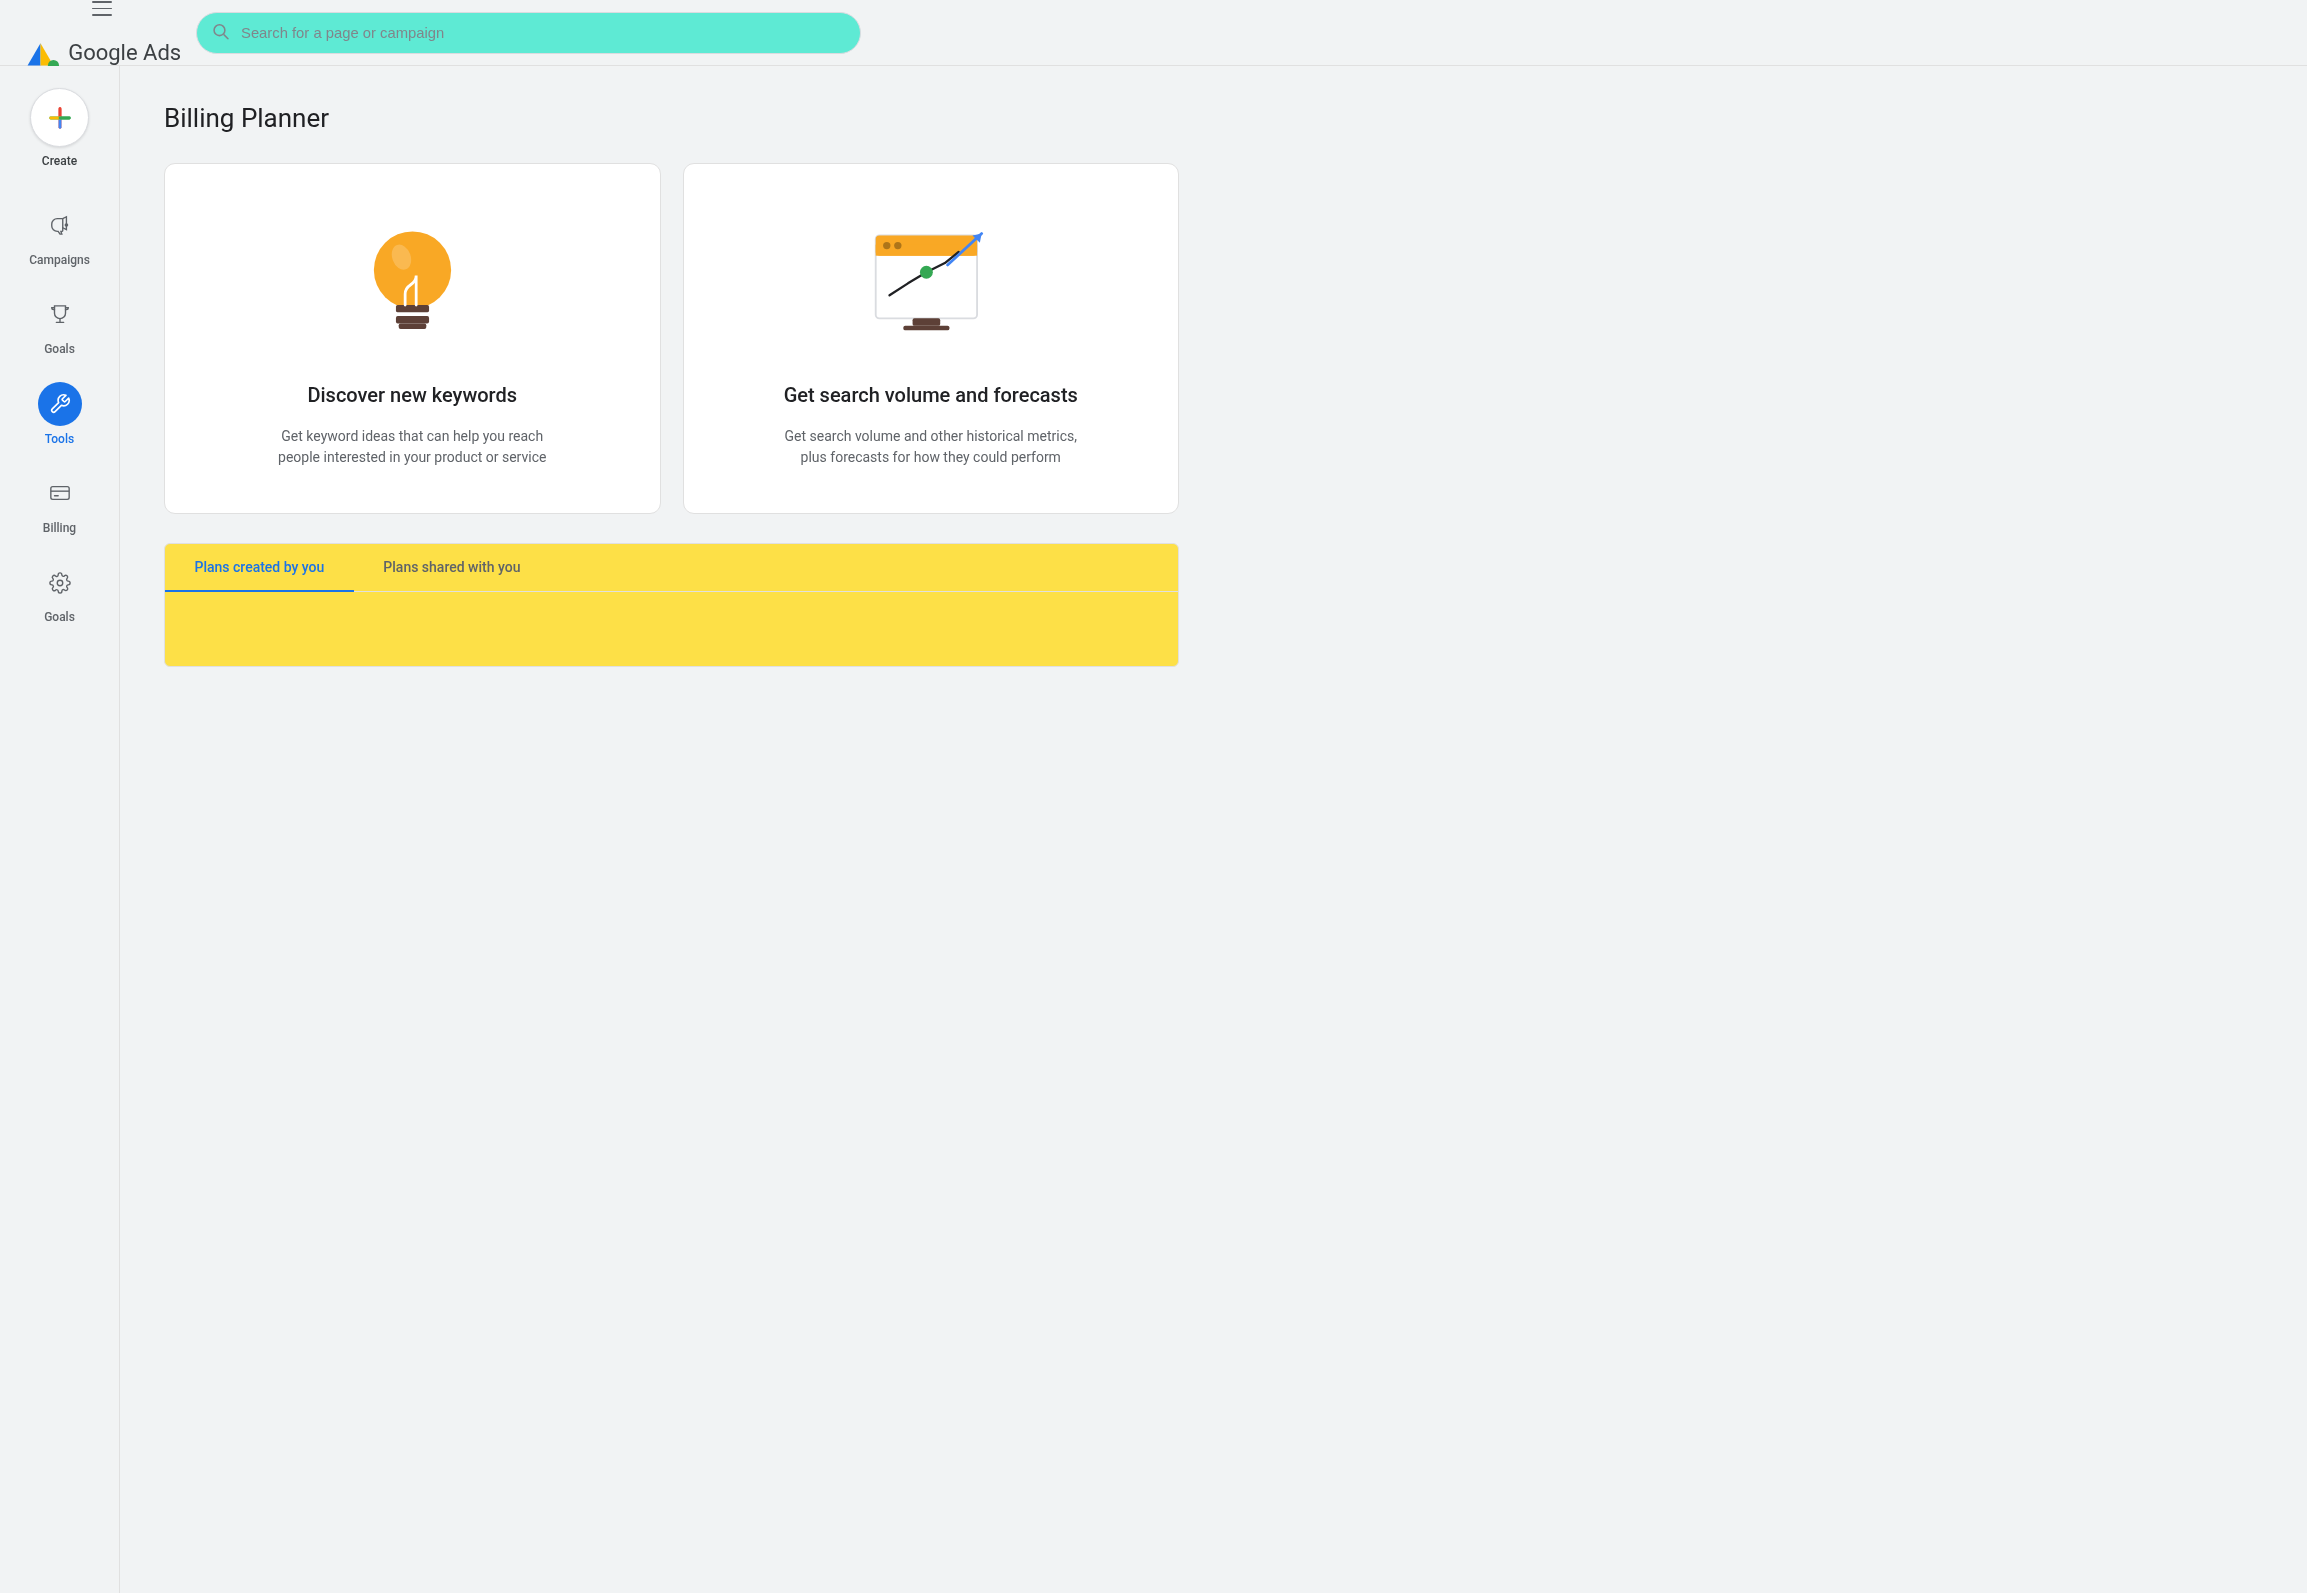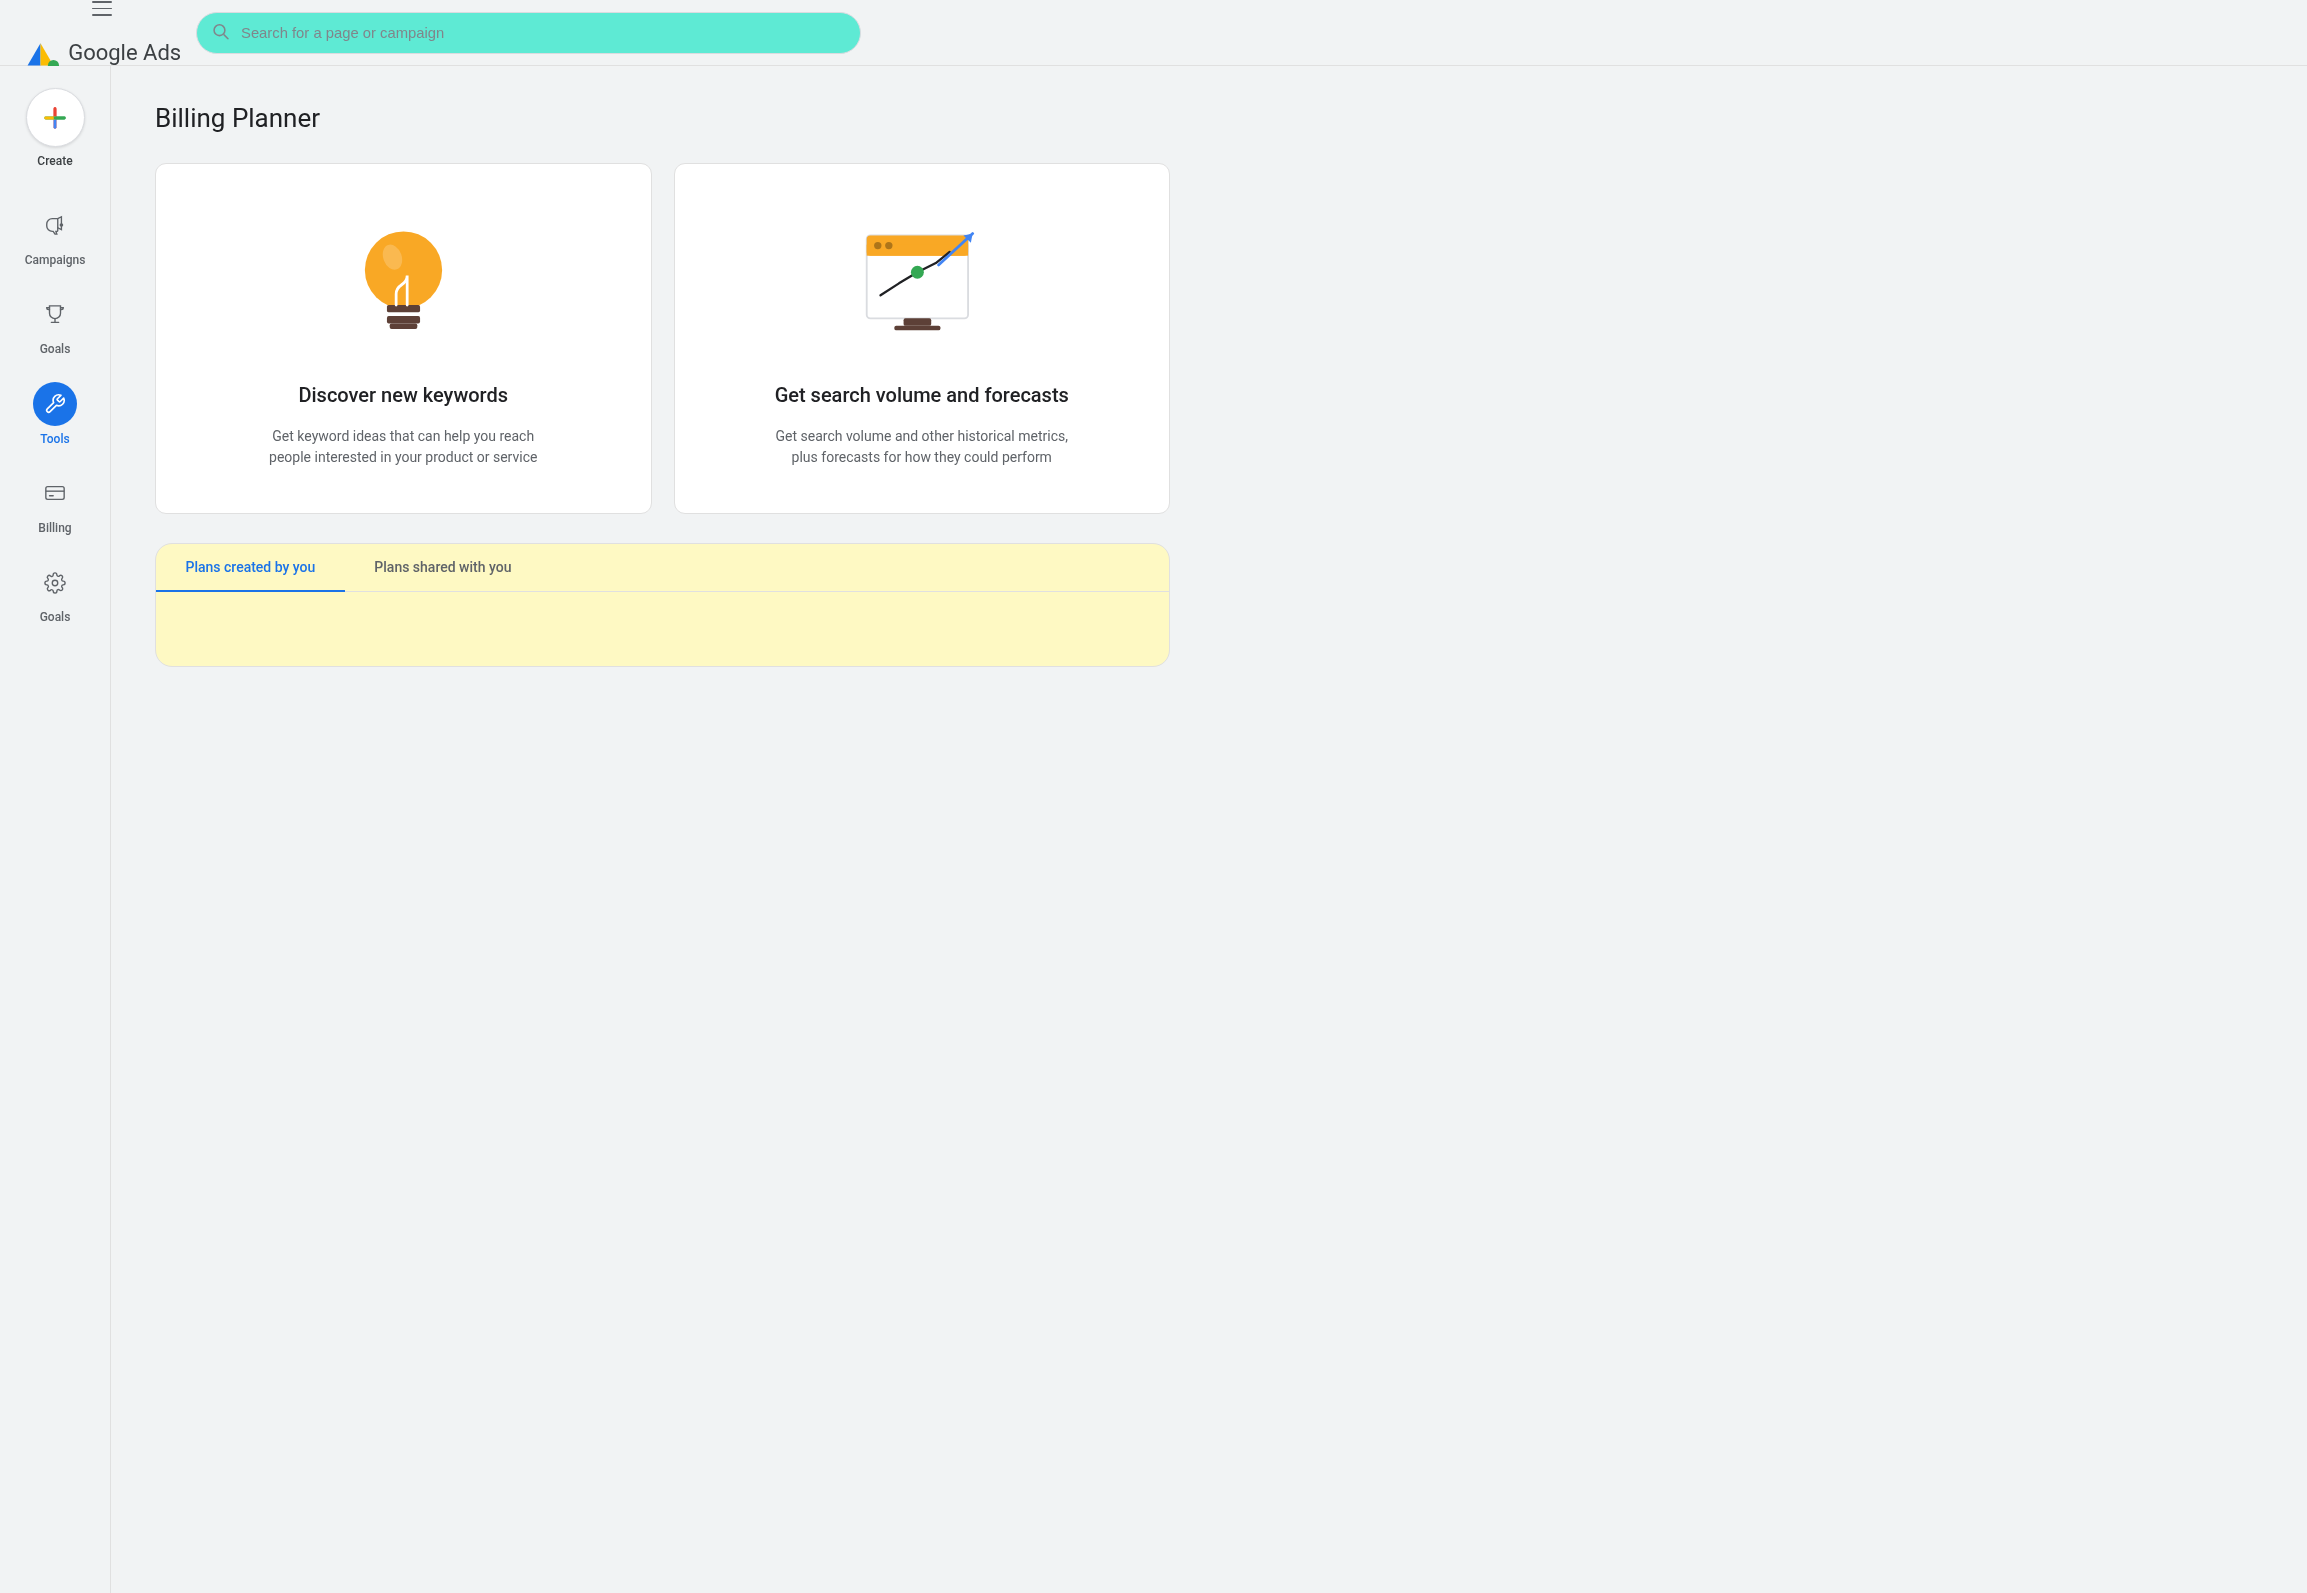--- a/index.html
+++ b/index.html
@@ -81,21 +81,21 @@
     }
 
     
     .main-layout {
       display: flex;
       min-height: calc(100vh - 66px);
     }
 
     
     .sidebar {
-      width: 111px;
+      width: 120px;
       background: #f1f3f4;
       padding: 22px 0;
       display: flex;
       flex-direction: column;
       align-items: center;
       gap: 7.4px;
       border-right: 0.9px solid #e0e0e0;
     }
     .sidebar-item {
       display: flex;
@@ -200,22 +200,22 @@
     }
     .card-desc {
       font-size: 14px;
       color: #5f6368;
       line-height: 1.5;
       max-width: 295px;
     }
 
     
     .tabs-section {
-      background: #fef9c3;
-      border-radius: 17px;
+      background: #fde047;
+      border-radius: 6px;
       border: 1.4px solid #e0e0e0;
       max-width: 1015px;
     }
     .tabs-header {
       display: flex;
       border-bottom: 0.9px solid #e0e0e0;
     }
     .tab-item {
       padding: 14.8px 29.5px;
       font-size: 14px;

